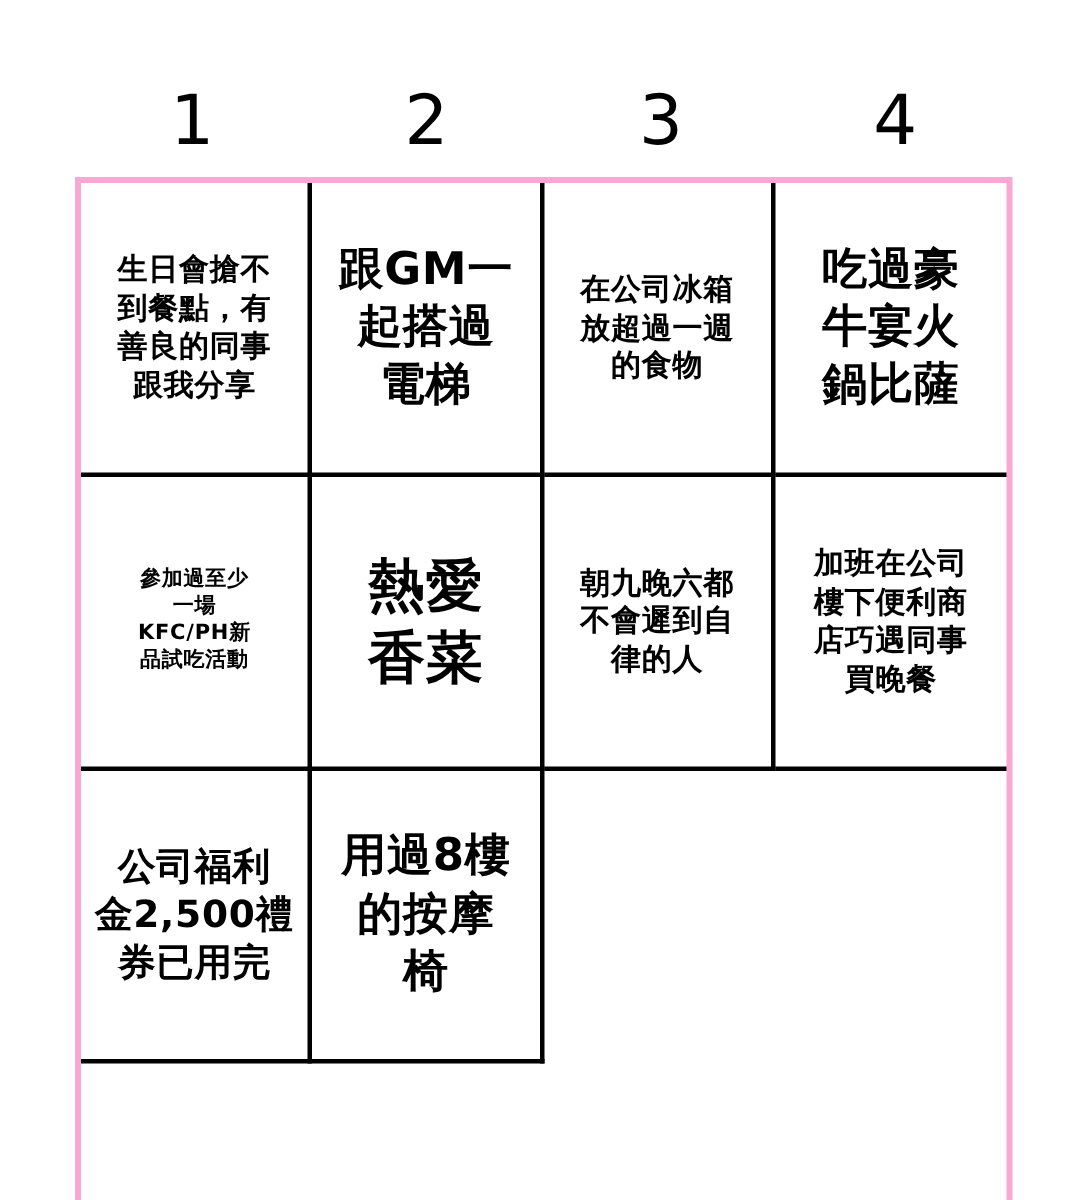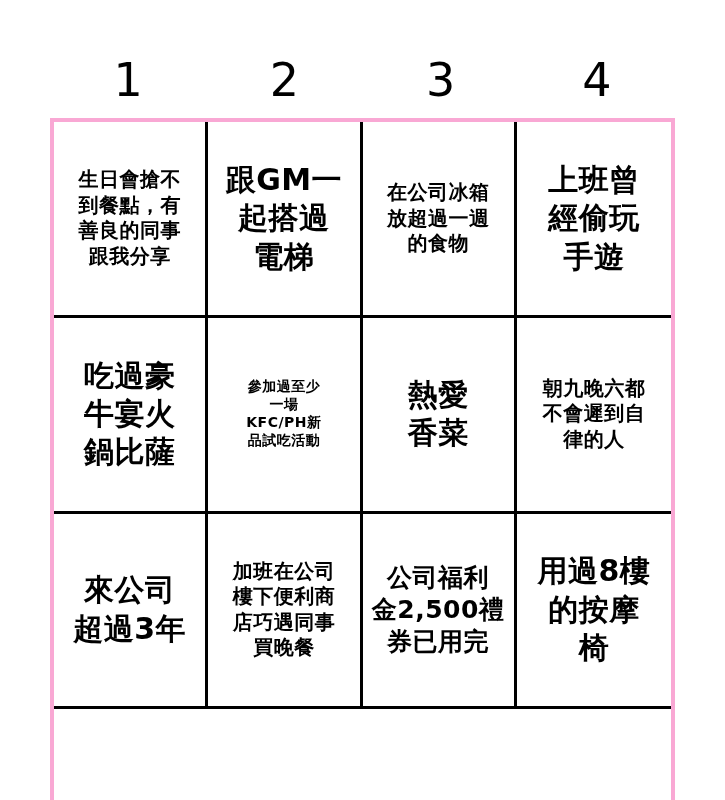--- a/index.html
+++ b/index.html
@@ -72,21 +72,21 @@
     display: block;
     white-space: pre-line;
     line-height: 1.28;
     letter-spacing: 0.5px;
     font-weight: 700;
   }
   .s-xs .cell-text { font-size: 14px; }
   .s-sm .cell-text { font-size: 20px; }
   .s-md .cell-text { font-size: 25px; }
   .s-lg .cell-text { font-size: 30px; }
-  .s-xl .cell-text { font-size: 30px; }
+  .s-xl .cell-text { font-size: 38px; }
 </style>
 </head>
 <body>
 
 <div class="board">
 
   <div class="col-headers">
     <div class="col-header">1</div>
     <div class="col-header">2</div>
     <div class="col-header">3</div>
@@ -105,25 +105,20 @@
 起搭過
 電梯</span>
       </div>
     <div class="cell s-sm">
         <span class="cell-text">在公司冰箱
 放超過一週
 的食物</span>
       </div>
 
     <div class="cell s-lg">
-        <span class="cell-text">上班曾
-經偷玩
-手遊</span>
-      </div>
-    <div class="cell s-lg">
         <span class="cell-text">吃過豪
 牛宴火
 鍋比薩</span>
       </div>
     <div class="cell s-xs">
         <span class="cell-text">參加過至少
 一場
 KFC/PH新
 品試吃活動</span>
       </div>
@@ -131,24 +126,20 @@
     <div class="cell s-xl">
         <span class="cell-text">熱愛
 香菜</span>
       </div>
     <div class="cell s-sm">
         <span class="cell-text">朝九晚六都
 不會遲到自
 律的人</span>
       </div>
 
-    <div class="cell s-lg">
-        <span class="cell-text">來公司
-超過3年</span>
-      </div>
     <div class="cell s-sm">
         <span class="cell-text">加班在公司
 樓下便利商
 店巧遇同事
 買晚餐</span>
       </div>
     <div class="cell s-md">
         <span class="cell-text">公司福利
 金2,500禮
 券已用完</span>

